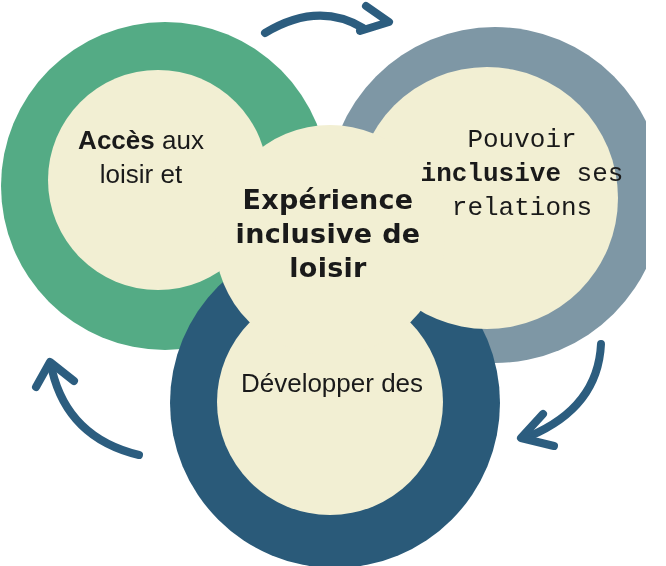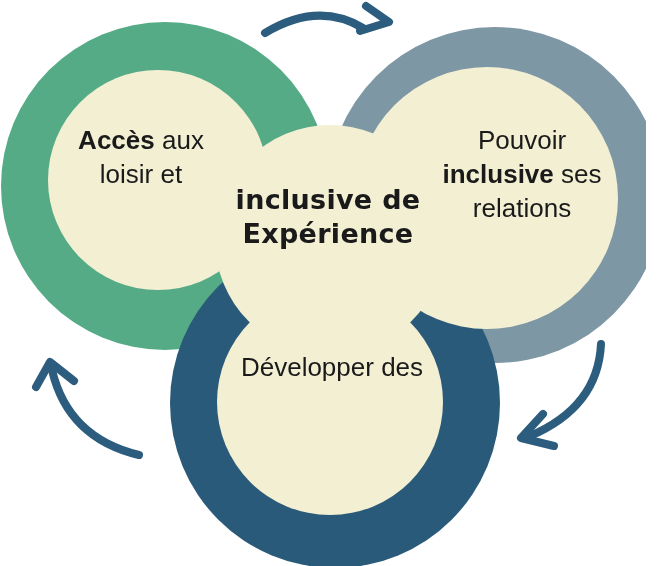--- a/index.html
+++ b/index.html
@@ -14,22 +14,22 @@
   .label{
     position:absolute;
     text-align:center;
     color:#1a1a1a;
     font-size:26px;
     line-height:34px;
     white-space:nowrap;
   }
   .label b{font-weight:bold;}
   .label-left{left:16px;top:123px;width:250px;}
-  .label-right{left:397px;top:123px;width:250px;}
-  .label-bottom{left:207px;top:350px;width:250px;}
+  .label-right{left:397px;top:123px;width:250px;font-family:Liberation Mono, monospace;}
+  .label-bottom{left:207px;top:366px;width:250px;}
   .label-center{
     left:218px;top:183px;width:220px;
     font-weight:bold;
     font-size:27px;
     line-height:34px;
     letter-spacing:0.3px;
     font-family:"DejaVu Sans","Liberation Sans",sans-serif;
   }
 </style>
 </head>
@@ -69,21 +69,22 @@
     <div>loisir et</div>
   </div>
 
   <div class="label label-right">
     <div>Pouvoir</div>
     <div><b>inclusive</b><span> ses</span></div>
     <div>relations</div>
   </div>
 
   <div class="label label-center">
+    <div>Expérience</div>
     <div>inclusive de</div>
-    <div>Expérience</div>
+    <div>loisir</div>
   </div>
 
   <div class="label label-bottom">
     <div>Développer des</div>
   </div>
 
 </div>
 
 </body></html>

